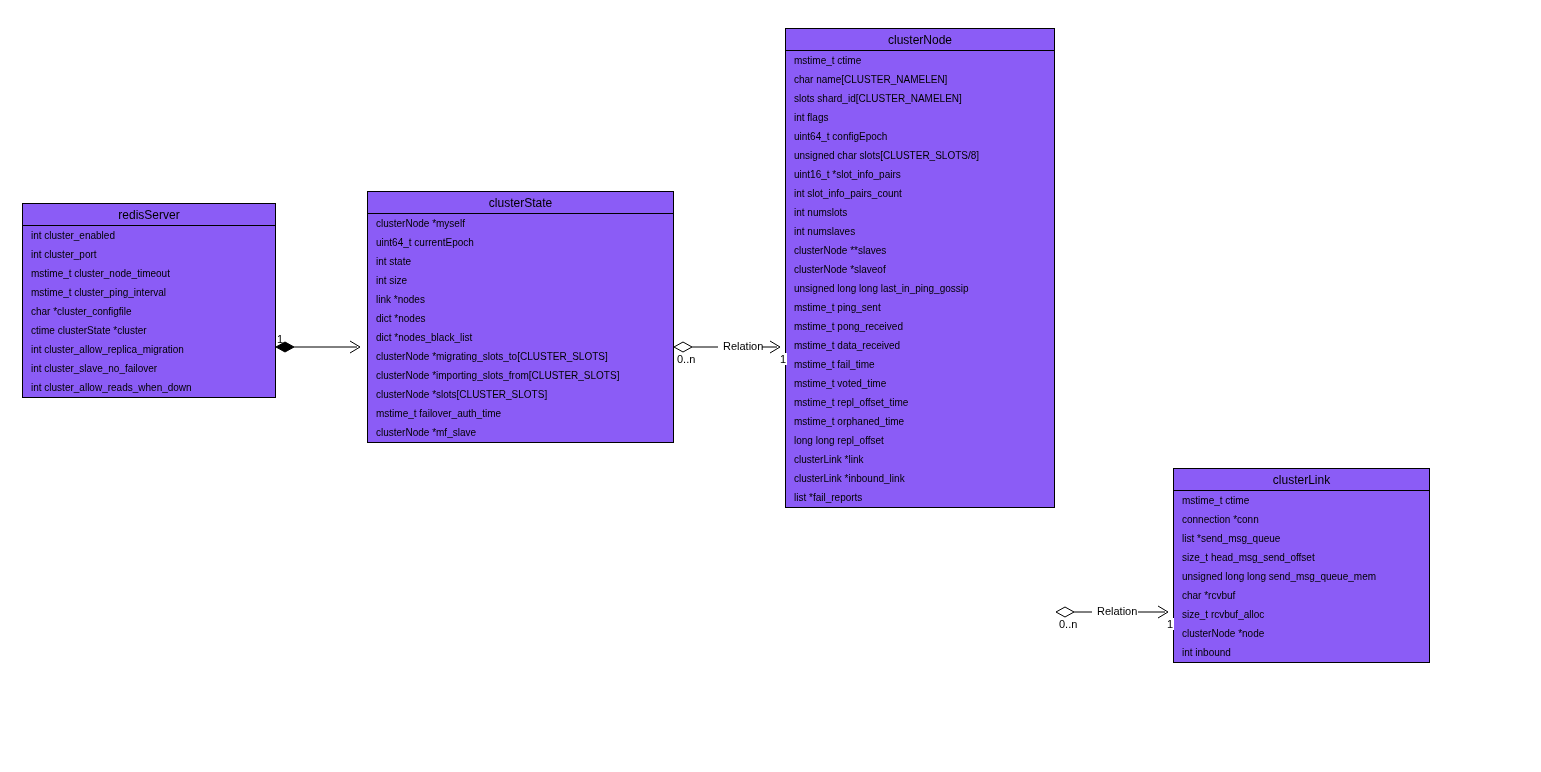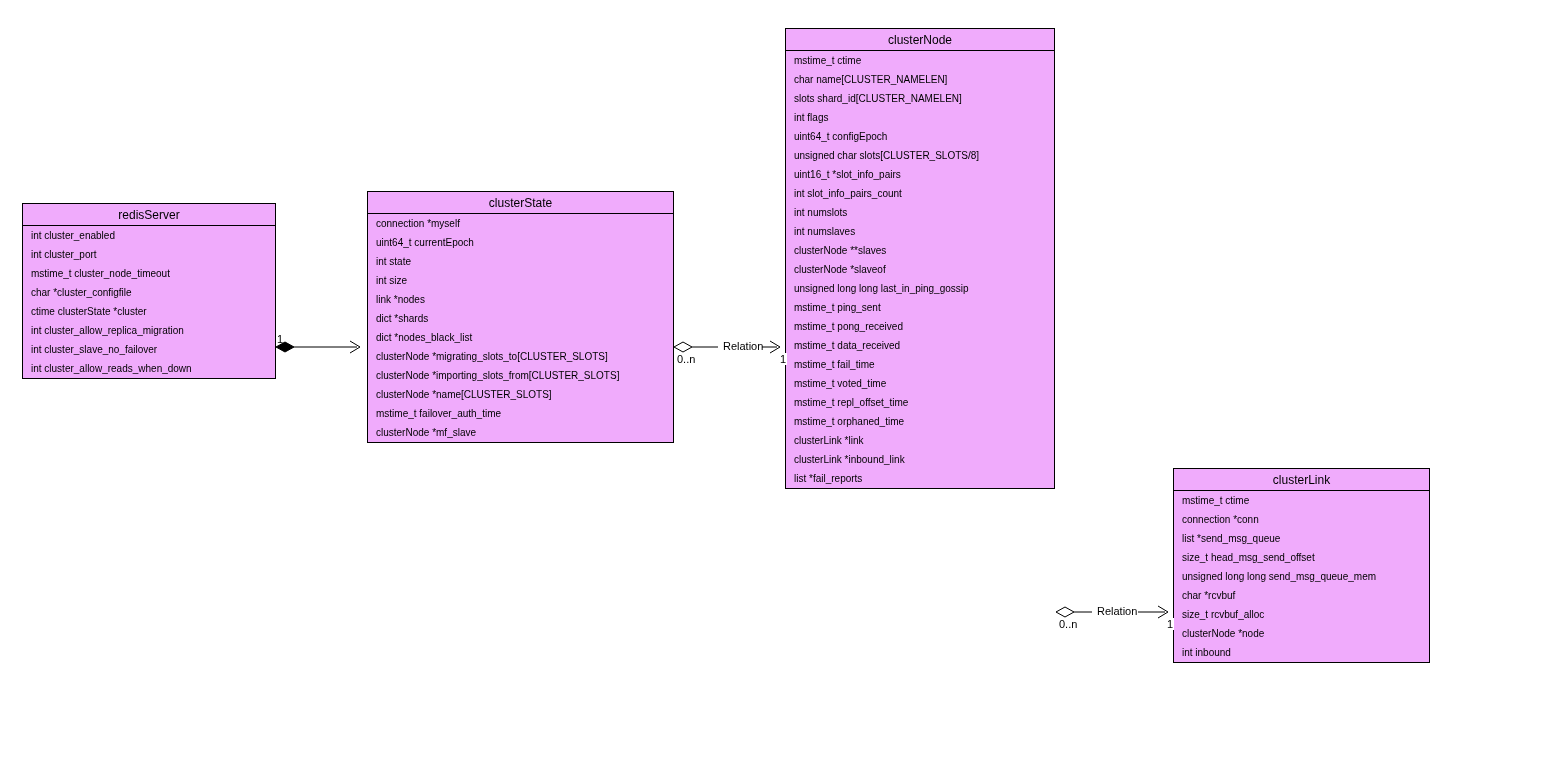--- a/index.html
+++ b/index.html
@@ -11,21 +11,21 @@
     color: #000;
   }
   .canvas {
     position: relative;
     width: 1541px;
     height: 772px;
   }
   .uml-box {
     position: absolute;
     border: 1px solid #000;
-    background: #f0abfc;
+    background: #8b5cf6;
   }
   .uml-title {
     text-align: center;
     border-bottom: 1px solid #000;
     padding: 4px 0 3px;
     font-size: 12px;
   }
   .uml-attrs {
     padding: 0;
   }
@@ -54,41 +54,42 @@
 <body>
 
 <div class="canvas">
 
   <div class="uml-box" style="left:22px; top:203px; width:252px;">
     <div class="uml-title">redisServer</div>
     <div class="uml-attrs">
       <div class="uml-row">int cluster_enabled</div>
       <div class="uml-row">int cluster_port</div>
       <div class="uml-row">mstime_t cluster_node_timeout</div>
+      <div class="uml-row">mstime_t cluster_ping_interval</div>
       <div class="uml-row">char *cluster_configfile</div>
       <div class="uml-row">ctime clusterState *cluster</div>
       <div class="uml-row">int cluster_allow_replica_migration</div>
       <div class="uml-row">int cluster_slave_no_failover</div>
       <div class="uml-row">int cluster_allow_reads_when_down</div>
     </div>
   </div>
 
   <div class="uml-box" style="left:367px; top:191px; width:305px;">
     <div class="uml-title">clusterState</div>
     <div class="uml-attrs">
-      <div class="uml-row">connection *myself</div>
+      <div class="uml-row">clusterNode *myself</div>
       <div class="uml-row">uint64_t currentEpoch</div>
       <div class="uml-row">int state</div>
       <div class="uml-row">int size</div>
       <div class="uml-row">link *nodes</div>
-      <div class="uml-row">dict *shards</div>
+      <div class="uml-row">dict *nodes</div>
       <div class="uml-row">dict *nodes_black_list</div>
       <div class="uml-row">clusterNode *migrating_slots_to[CLUSTER_SLOTS]</div>
       <div class="uml-row">clusterNode *importing_slots_from[CLUSTER_SLOTS]</div>
-      <div class="uml-row">clusterNode *name[CLUSTER_SLOTS]</div>
+      <div class="uml-row">clusterNode *slots[CLUSTER_SLOTS]</div>
       <div class="uml-row">mstime_t failover_auth_time</div>
       <div class="uml-row">clusterNode *mf_slave</div>
     </div>
   </div>
 
   <div class="uml-box" style="left:785px; top:28px; width:268px;">
     <div class="uml-title">clusterNode</div>
     <div class="uml-attrs">
       <div class="uml-row">mstime_t ctime</div>
       <div class="uml-row">char name[CLUSTER_NAMELEN]</div>
@@ -103,20 +104,21 @@
       <div class="uml-row">clusterNode **slaves</div>
       <div class="uml-row">clusterNode *slaveof</div>
       <div class="uml-row">unsigned long long last_in_ping_gossip</div>
       <div class="uml-row">mstime_t ping_sent</div>
       <div class="uml-row">mstime_t pong_received</div>
       <div class="uml-row">mstime_t data_received</div>
       <div class="uml-row">mstime_t fail_time</div>
       <div class="uml-row">mstime_t voted_time</div>
       <div class="uml-row">mstime_t repl_offset_time</div>
       <div class="uml-row">mstime_t orphaned_time</div>
+      <div class="uml-row">long long repl_offset</div>
       <div class="uml-row">clusterLink *link</div>
       <div class="uml-row">clusterLink *inbound_link</div>
       <div class="uml-row">list *fail_reports</div>
     </div>
   </div>
 
   <div class="uml-box" style="left:1173px; top:468px; width:255px;">
     <div class="uml-title">clusterLink</div>
     <div class="uml-attrs">
       <div class="uml-row">mstime_t ctime</div>

